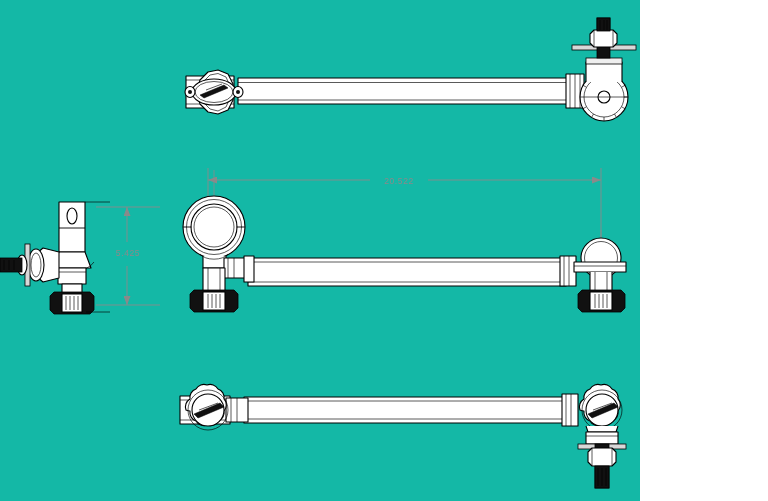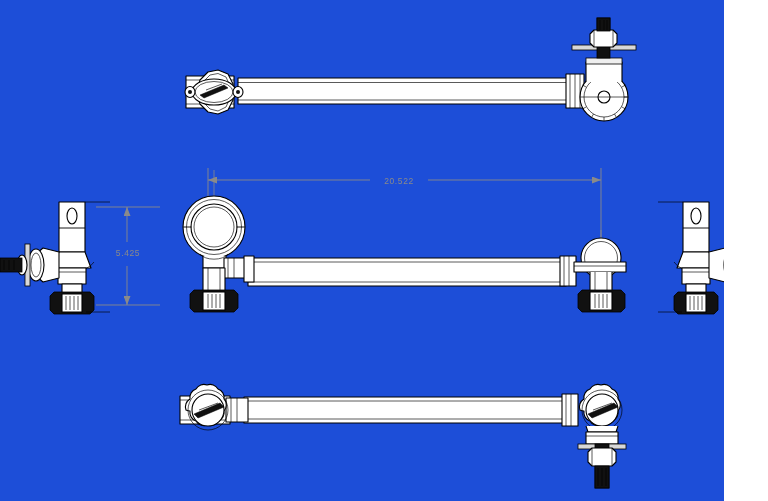--- a/index.html
+++ b/index.html
@@ -5,23 +5,23 @@
   html, body {
     margin: 0;
     padding: 0;
     background: #ffffff;
   }
   body {
     font-family: "Liberation Sans", sans-serif;
   }
   #drawing-canvas {
     position: relative;
-    width: 724px;
+    width: 640px;
     height: 501px;
-    background: #1d4ed8;
+    background: #14b8a6;
     overflow: hidden;
   }
   #drawing-svg {
     position: absolute;
     left: 0;
     top: 0;
     width: 768px;
     height: 501px;
     display: block;
   }

